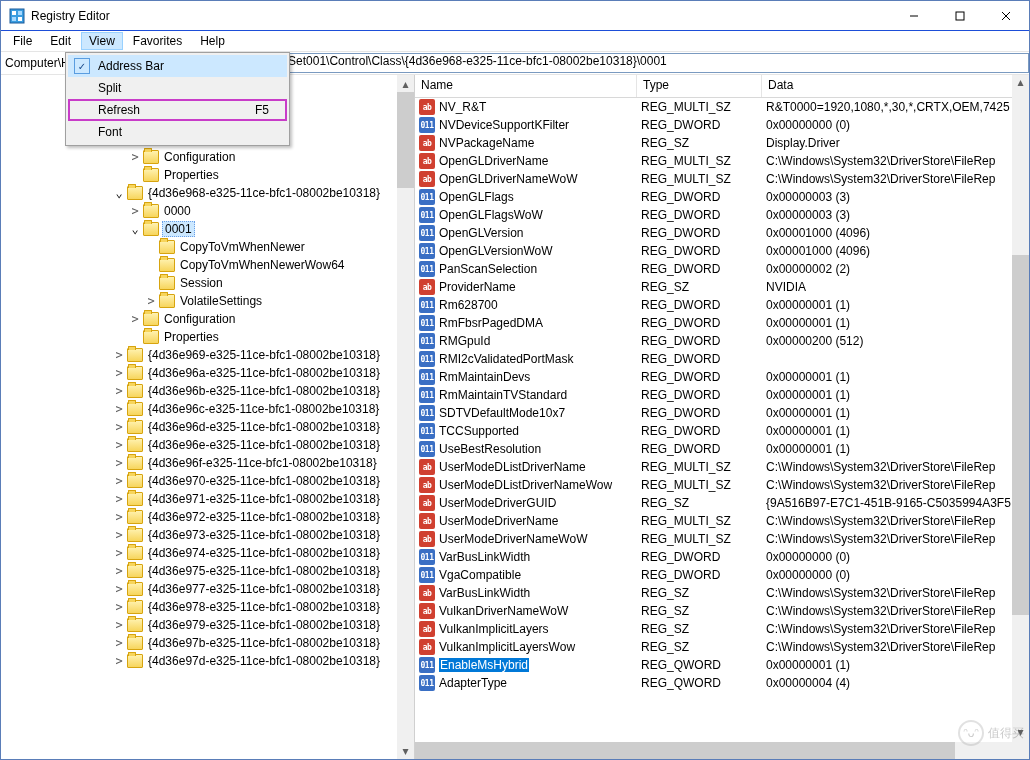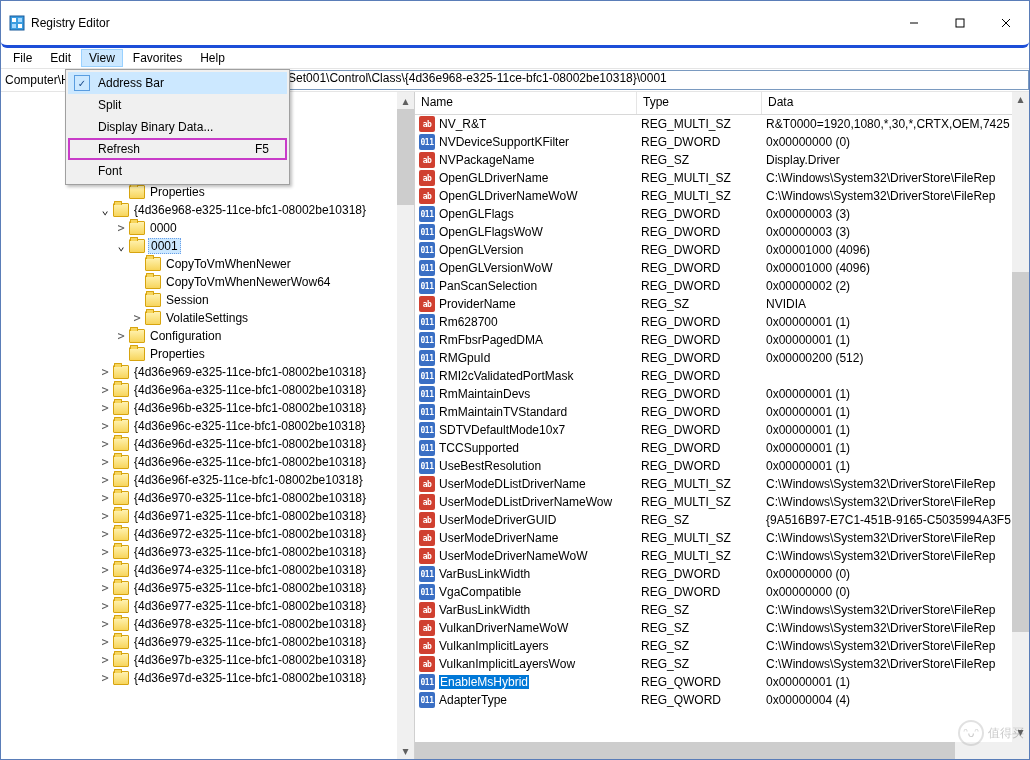--- a/index.html
+++ b/index.html
@@ -1,18 +1,18 @@
 <!DOCTYPE html>
 <html><head>
 <meta charset="utf-8">
 <style>
   * { box-sizing: border-box; }
   html, body { margin:0; padding:0; font-family:"Segoe UI", Tahoma, sans-serif; font-size:12px; color:#000; height:760px; width:1030px; overflow:hidden; background:#fff; }
   .window { width:1030px; height:760px; border:1px solid #5a7db8; display:flex; flex-direction:column; }
-  .titlebar { height:47px; display:flex; align-items:center; background:#fff; border-bottom:3px solid #1d4ed8;border-radius:6px; }
+  .titlebar { height:30px; display:flex; align-items:center; background:#fff; border-bottom:1px solid #1d4ed8; }
   .titlebar .appicon { width:16px; height:16px; margin:0 6px 0 8px; }
   .titlebar .title { flex:1; }
   .winbtn { width:46px; height:30px; display:flex; align-items:center; justify-content:center; }
   .menubar { height:21px; display:flex; align-items:center; padding:0 4px; gap:2px; border-bottom:1px solid #e5e5e5; position:relative; }
   .menuitem { padding:2px 8px; }
   .menuitem.open { background:#cce8ff; border:1px solid #99d1ff; padding:1px 7px; }
   .dropdown { position:absolute; top:21px; left:64px; width:225px; background:#f0f0f0; border:1px solid #a0a0a0; box-shadow:2px 2px 3px rgba(0,0,0,0.25); z-index:100; padding:2px; }
   .dropdown .ddrow { height:22px; display:flex; align-items:center; padding:0 18px 0 30px; position:relative; }
   .dropdown .ddrow.hover { background:#cce8ff; }
   .dropdown .ddrow.highlight { border:2px solid #c83cc8; padding:0 16px 0 28px; }
@@ -21,21 +21,21 @@
   .addrbar { height:23px; display:flex; align-items:center; border-bottom:1px solid #e5e5e5; }
   .addrbar .lbl { padding:0 4px; }
   .addrbar .addr { flex:1; border:1px solid #7a9ac0; height:20px; padding:0 4px; white-space:nowrap; overflow:hidden; background:#fff; }
   .body { flex:1; display:flex; min-height:0; }
   .tree-pane { width:414px; border-right:1px solid #d0d0d0; position:relative; overflow:hidden; }
   .tree-scroll { position:absolute; right:0; top:0; bottom:0; width:17px; background:#f0f0f0; }
   .tree-scroll .track { position:absolute; top:17px; bottom:17px; left:0; right:0; }
   .tree-scroll .thumb { position:absolute; left:0; right:0; height:96px; top:0; background:#cdcdcd; }
   .tree-scroll .arr { position:absolute; left:0; right:0; height:17px; display:flex; align-items:center; justify-content:center; color:#606060; }
   .tree-scroll .arr.up{top:0;} .tree-scroll .arr.down{bottom:0;}
-  .tree { padding-top:1px; }
+  .tree { padding-top:1px;padding-left:14px; }
   .t-row { height:18px; display:flex; align-items:center; white-space:nowrap; }
   .t-row .expander { width:16px; text-align:center; color:#606060; font-family:Consolas,monospace; }
   .t-row .expander.open { color:#000; }
   .t-row .folder { width:16px; height:14px; margin-right:3px; flex:none;
     background:linear-gradient(#fff2b0,#f7d55c); border:1px solid #d7a40f; border-radius:1px; position:relative; }
   .t-row .folder::before { content:""; position:absolute; top:-3px; left:0; width:6px; height:3px; background:#f7d55c; border:1px solid #d7a40f; border-bottom:none; border-radius:1px 1px 0 0;}
   .t-row .label { padding:0 2px; }
   .t-row.sel .label { background:#cce8ff; border:1px dotted #6aa0e8; }
   .list-pane { flex:1; overflow:hidden; position:relative; }
   .list-scroll-y { position:absolute; right:0; top:0; bottom:17px; width:17px; background:#f0f0f0; }
@@ -97,23 +97,20 @@
     <div class="menuitem">Help</div>
 
     <div class="dropdown">
       <div class="ddrow hover">
         <span class="check">✓</span>
         <span>Address Bar</span>
       </div>
       <div class="ddrow">
           <span>Split</span>
         </div>
-      <div class="ddrow">
-          <span>Display Binary Data...</span>
-        </div>
       <div class="ddrow highlight">
         <span>Refresh</span>
         <span class="shortcut">F5</span>
       </div>
       <div class="ddrow">
           <span>Font</span>
         </div>
     </div>
   </div>
 

